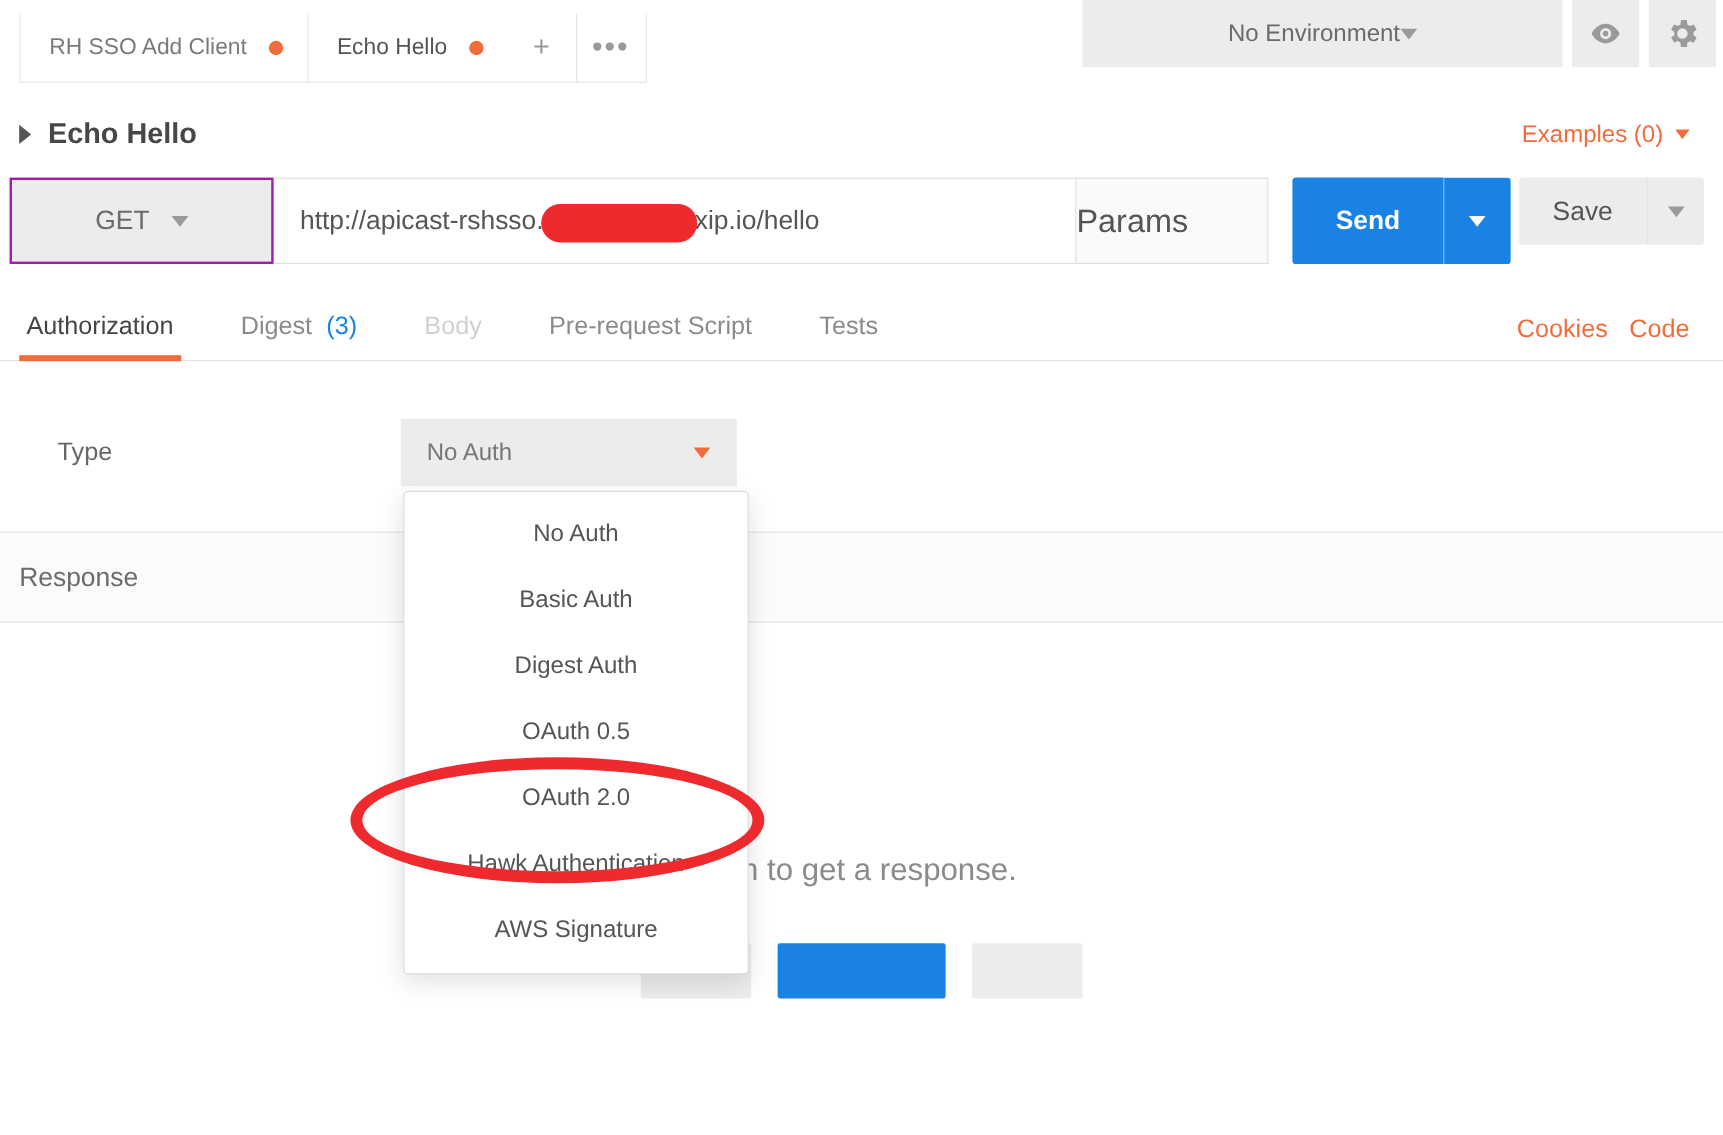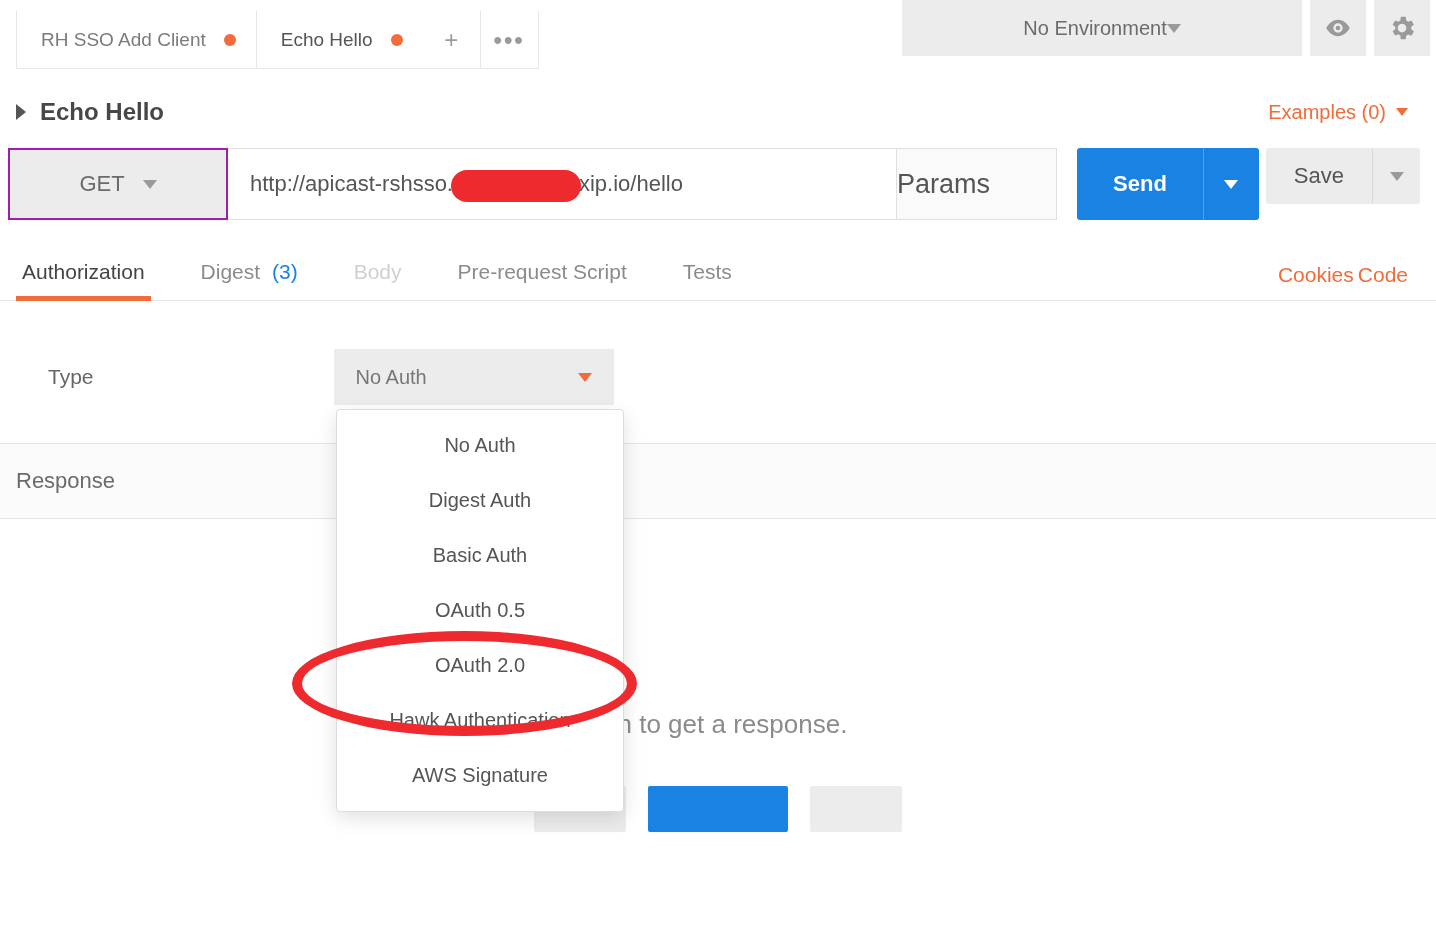--- a/index.html
+++ b/index.html
@@ -230,21 +230,21 @@
     position:absolute;
     left:-2px; right:-2px; bottom:-1px;
     height:5px;
     background:#f26b3a;
   }
   .rtab.disabled { color:#d0d0d0; cursor:default; }
   .rtab .count { color:#1a82e2; margin-left:6px; }
   .right-links {
     margin-left:auto;
     display:flex;
-    gap:4px;
+    gap:18px;
   }
   .right-links span { color:#f26b3a; font-size:21px; cursor:pointer; }
 
   
   .auth-area {
     padding: 48px 18px 0 48px;
     position:relative;
     text-align:center;
   }
   .auth-row { display:flex; align-items:center; gap: 240px; }
@@ -438,22 +438,22 @@
   <div class="auth-row">
     <span class="auth-label">Type</span>
     <div class="auth-select">
       <span>No Auth</span>
       <span class="chev-down"></span>
     </div>
   </div>
 
   <div class="dropdown">
     <div class="dd-item">No Auth</div>
+    <div class="dd-item">Basic Auth</div>
     <div class="dd-item">Digest Auth</div>
-    <div class="dd-item">Basic Auth</div>
     <div class="dd-item">OAuth 0.5</div>
     <div class="dd-item">OAuth 2.0</div>
     <div class="dd-item">Hawk Authentication</div>
     <div class="dd-item">AWS Signature</div>
   </div>
 
   <div class="red-circle"></div>
 </div>
 
 <div class="response-hdr">

